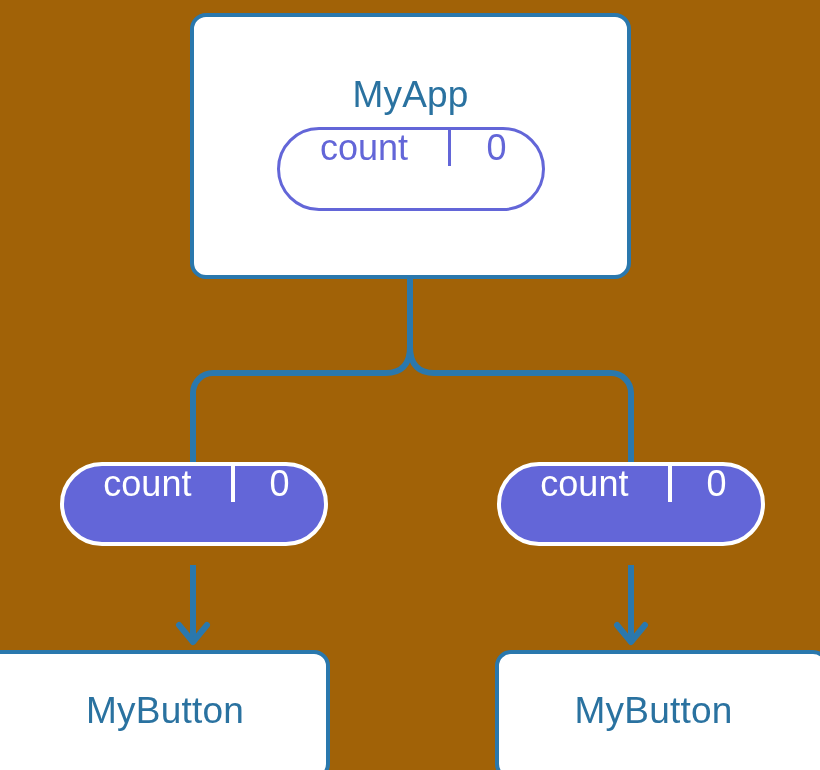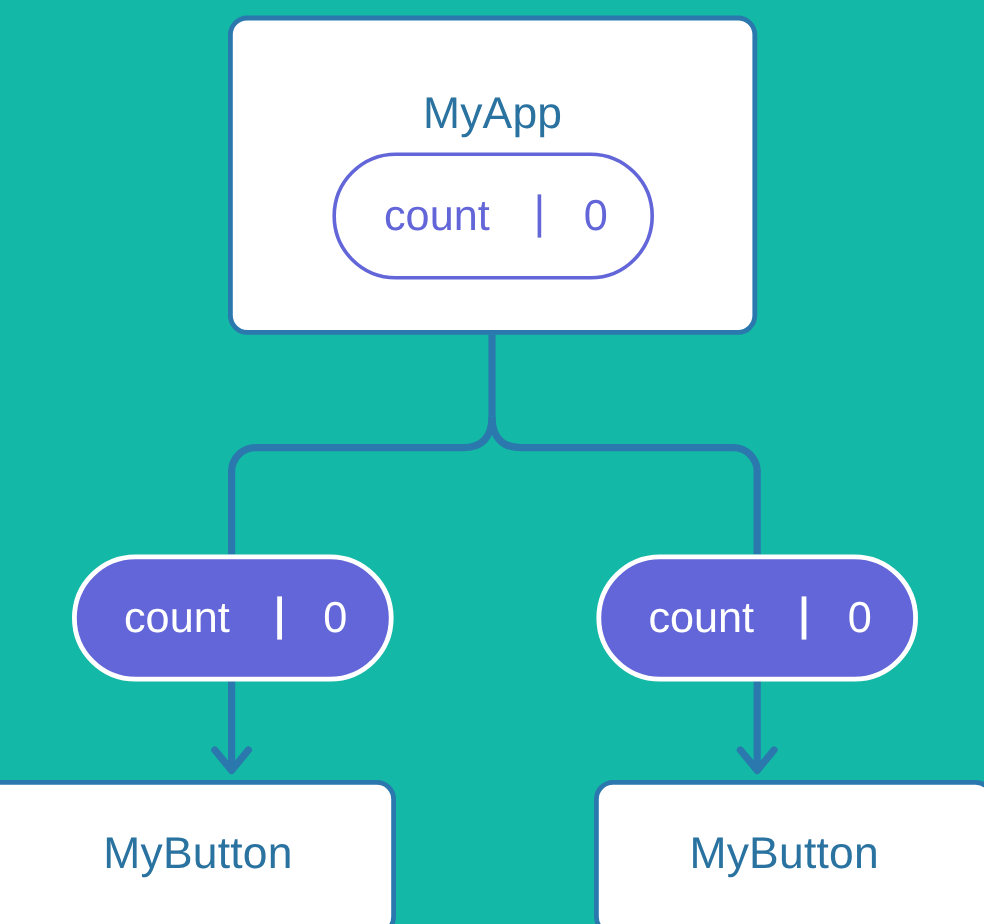--- a/index.html
+++ b/index.html
@@ -9,21 +9,21 @@
   body {
     width: 820px;
     height: 770px;
     overflow: hidden;
     font-family: "Liberation Sans", sans-serif;
   }
   #canvas {
     position: relative;
     width: 820px;
     height: 770px;
-    background: #14b8a6;
+    background: #a16207;
     overflow: hidden;
   }
   .edges {
     position: absolute;
     left: 0;
     top: 0;
     width: 820px;
     height: 770px;
     pointer-events: none;
   }
@@ -74,25 +74,25 @@
   }
   #card-btn-right .card-title {
     top: 36px;
     left: 0;
     right: 17px;
   }
   
   .pill {
     position: absolute;
     display: flex;
-    align-items: center;
+    align-items: flex-start;
     box-sizing: border-box;
     border-radius: 999px;
     overflow: hidden;
-    height: 106px;
+    height: 84px;
   }
   .pill .pill-key,
   .pill .pill-val {
     display: flex;
     align-items: center;
     justify-content: center;
     font-size: 36px;
     font-weight: 400;
     line-height: 1;
     box-sizing: border-box;

